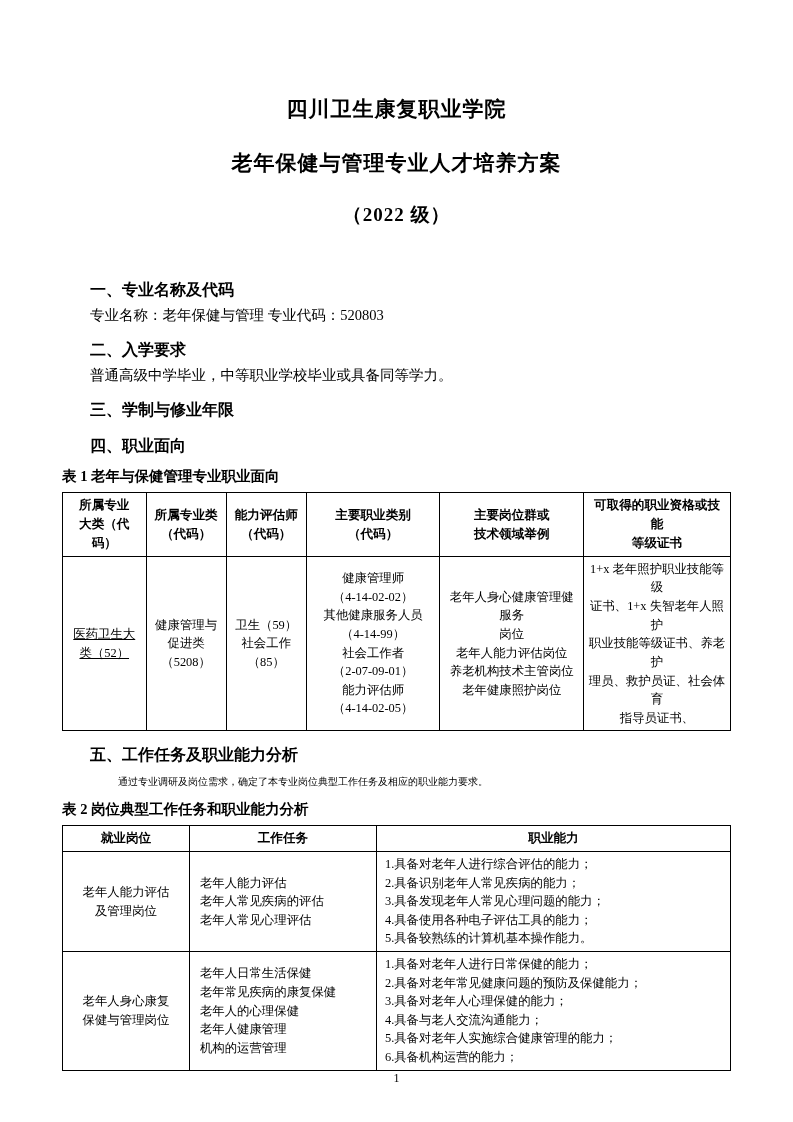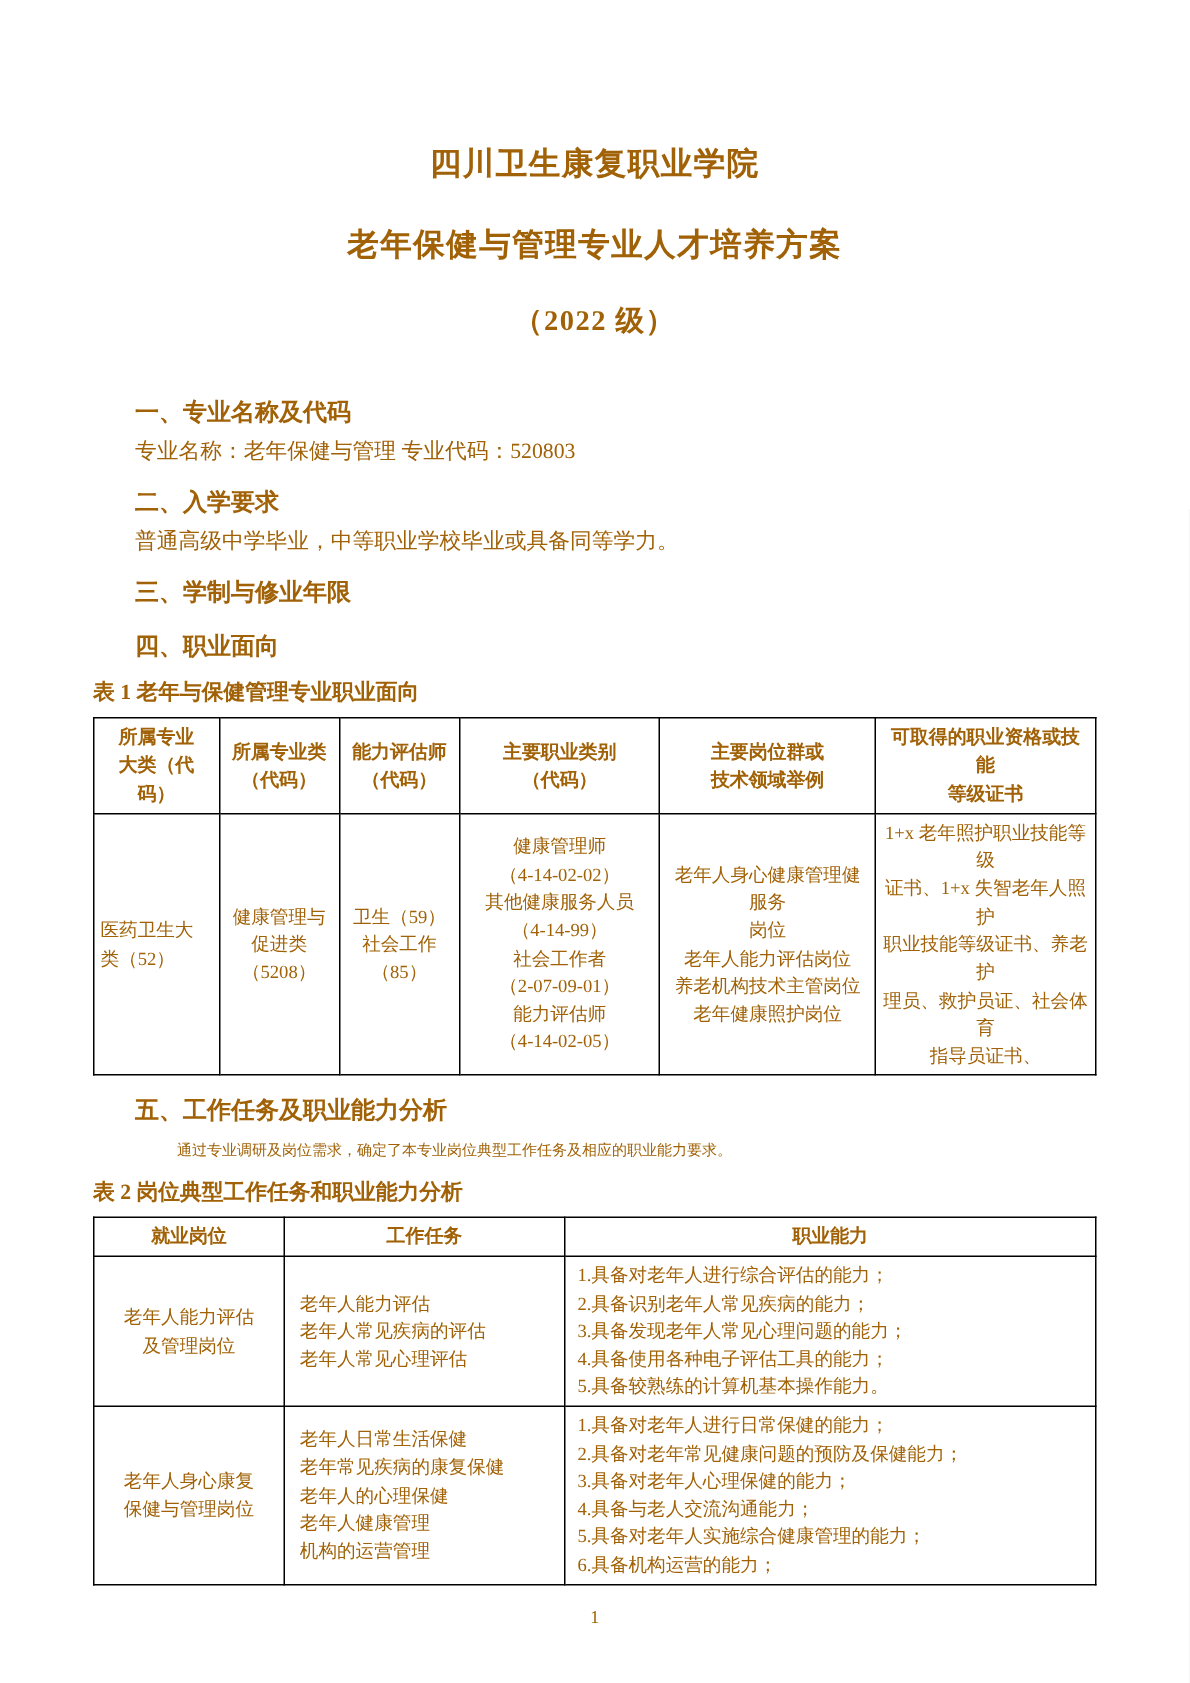--- a/index.html
+++ b/index.html
@@ -9,21 +9,21 @@
   }
   .page {
     width: 793px;
     height: 1122px;
     background: #ffffff;
     margin: 0 auto;
     position: relative;
     box-sizing: border-box;
     padding: 86px 62px 30px 62px;
     font-family: "Liberation Serif", "DejaVu Serif", serif;
-    color: #a16207;
+    color: #000000;
     overflow: hidden;
   }
   .title-block {
     text-align: center;
   }
   .doc-title {
     font-size: 21px;
     font-weight: bold;
     letter-spacing: 1px;
     margin: 8px 0 0 0;
@@ -34,21 +34,21 @@
     font-weight: bold;
     letter-spacing: 1px;
     margin: 22px 0 0 0;
     line-height: 1.5;
     text-align: center;
   }
   .doc-title-3 {
     font-size: 19px;
     font-weight: bold;
     letter-spacing: 1px;
-    margin: 22px 0 0 0;
+    margin: 22px 0 14px 0;
     line-height: 1.5;
   }
   .section-head {
     font-size: 16px;
     font-weight: bold;
     margin: 12px 0 2px 0;
     padding-left: 28px;
     line-height: 1.5;
   }
   .body-line {
@@ -76,21 +76,21 @@
     padding: 3px 4px;
     vertical-align: middle;
     font-weight: normal;
   }
   table.doc-table th {
     text-align: center;
     font-weight: bold;
     font-size: 12.6px;
   }
   .t1 td { text-align: center; }
-  .t1 .cell-left { text-align: left; }
+  .t1 .cell-left { text-align: center; text-decoration: underline; }
   .t2 td.job { text-align: center; }
   .t2 td.task { text-align: left; padding-left: 10px; }
   .t2 td.ability { text-align: left; padding-left: 8px; }
   .t2 th { text-align: center; }
   .cellline { display: block; }
   .page-number {
     position: absolute;
     bottom: 36px;
     left: 0;
     width: 100%;

